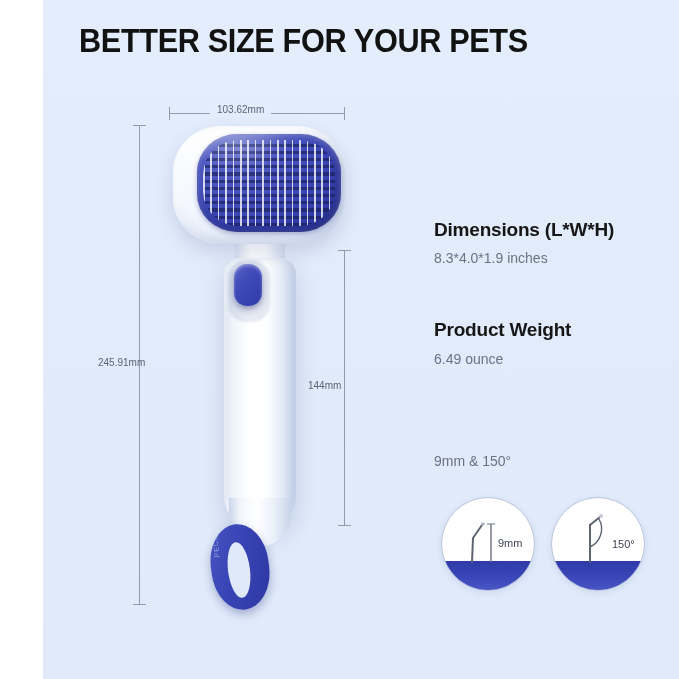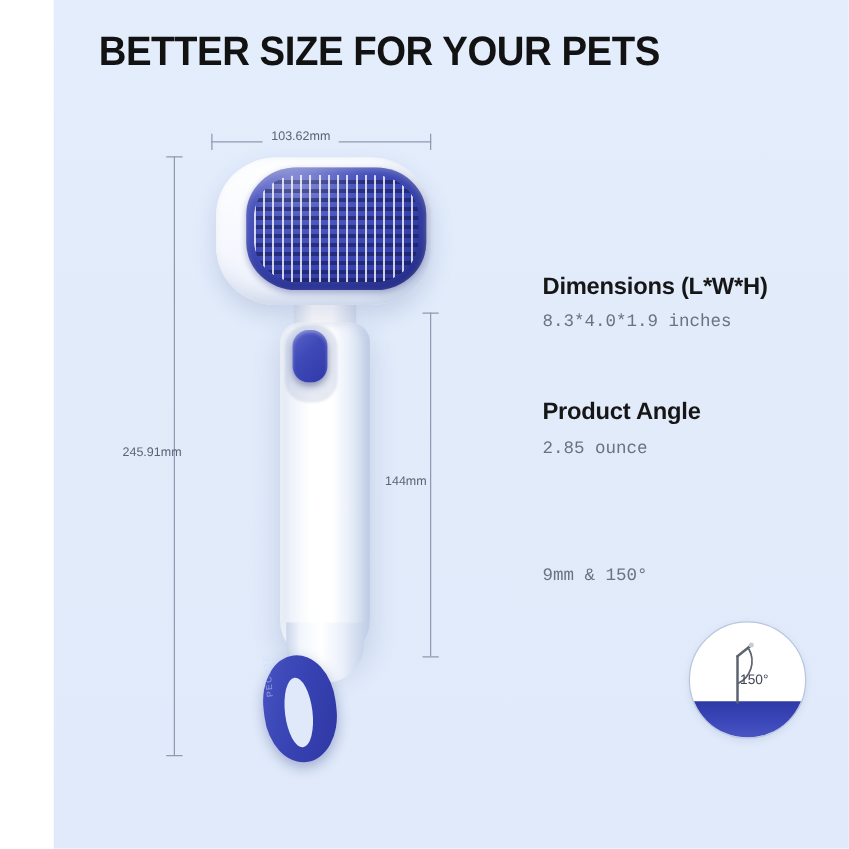--- a/index.html
+++ b/index.html
@@ -236,21 +236,21 @@
     position: absolute;
     font-family: "Liberation Sans", sans-serif;
     font-size: 19px;
     font-weight: bold;
     color: #161616;
     letter-spacing: -0.2px;
     white-space: nowrap;
   }
   .spec-sub {
     position: absolute;
-    font-family: Liberation Mono, monospace;
+    font-family: Liberation Sans, sans-serif;
     font-size: 14px;
     color: #6b7280;
     white-space: nowrap;
   }
 
   
   .detail-circle {
     position: absolute;
     width: 92px;
     height: 92px;
@@ -324,33 +324,45 @@
       <div class="pad">
         <div class="bristle-grid"></div>
         <div class="pad-sheen"></div>
       </div>
     </div>
   </div>
 
   <div class="spec-head" style="left:391px; top:219px;">Dimensions (L*W*H)</div>
   <div class="spec-sub" style="left:391px; top:250px;">8.3*4.0*1.9 inches</div>
 
-  <div class="spec-head" style="left:391px; top:319px;">Product Angle</div>
-  <div class="spec-sub" style="left:391px; top:351px;">2.85 ounce</div>
+  <div class="spec-head" style="left:391px; top:319px;">Product Weight</div>
+  <div class="spec-sub" style="left:391px; top:351px;">6.49 ounce</div>
 
   <div class="spec-sub" style="left:391px; top:453px;">9mm &amp; 150°</div>
 
+  <div class="detail-circle" style="left:398px; top:497px;">
+    <div class="circle-base"></div>
+    <svg width="92" height="92" viewBox="0 0 92 92" style="position:absolute;left:0;top:0;">
+
+      <path d="M30 64 L31 40 L40 27" fill="none" stroke="#5d646f" stroke-width="2" stroke-linecap="round" stroke-linejoin="round"></path>
+      <circle cx="41" cy="26" r="1.8" fill="#aeb6c2"></circle>
+
+      <line x1="49" y1="26" x2="49" y2="64" stroke="#6b7280" stroke-width="1.4"></line>
+      <line x1="45" y1="26" x2="53" y2="26" stroke="#6b7280" stroke-width="1.2"></line>
+    </svg>
+    <div class="detail-label" style="left:56px; top:39px;">9mm</div>
+  </div>
 
   <div class="detail-circle" style="left:508px; top:497px;">
     <div class="circle-base"></div>
     <svg width="92" height="92" viewBox="0 0 92 92" style="position:absolute;left:0;top:0;">
 
       <line x1="38" y1="64" x2="38" y2="27" stroke="#5d646f" stroke-width="2" stroke-linecap="round"></line>
 
       <path d="M38 27 L48 19" fill="none" stroke="#5d646f" stroke-width="2" stroke-linecap="round"></path>
       <circle cx="49" cy="18" r="2" fill="#c6ccd6"></circle>
 
       <path d="M38 49 A 20 20 0 0 0 47 21" fill="none" stroke="#5d646f" stroke-width="1.4"></path>
     </svg>
-    <div class="detail-label" style="left:40px; top:40px;">150°</div>
+    <div class="detail-label" style="left:60px; top:40px;">150°</div>
   </div>
 
 </div>
 
 </body></html>

